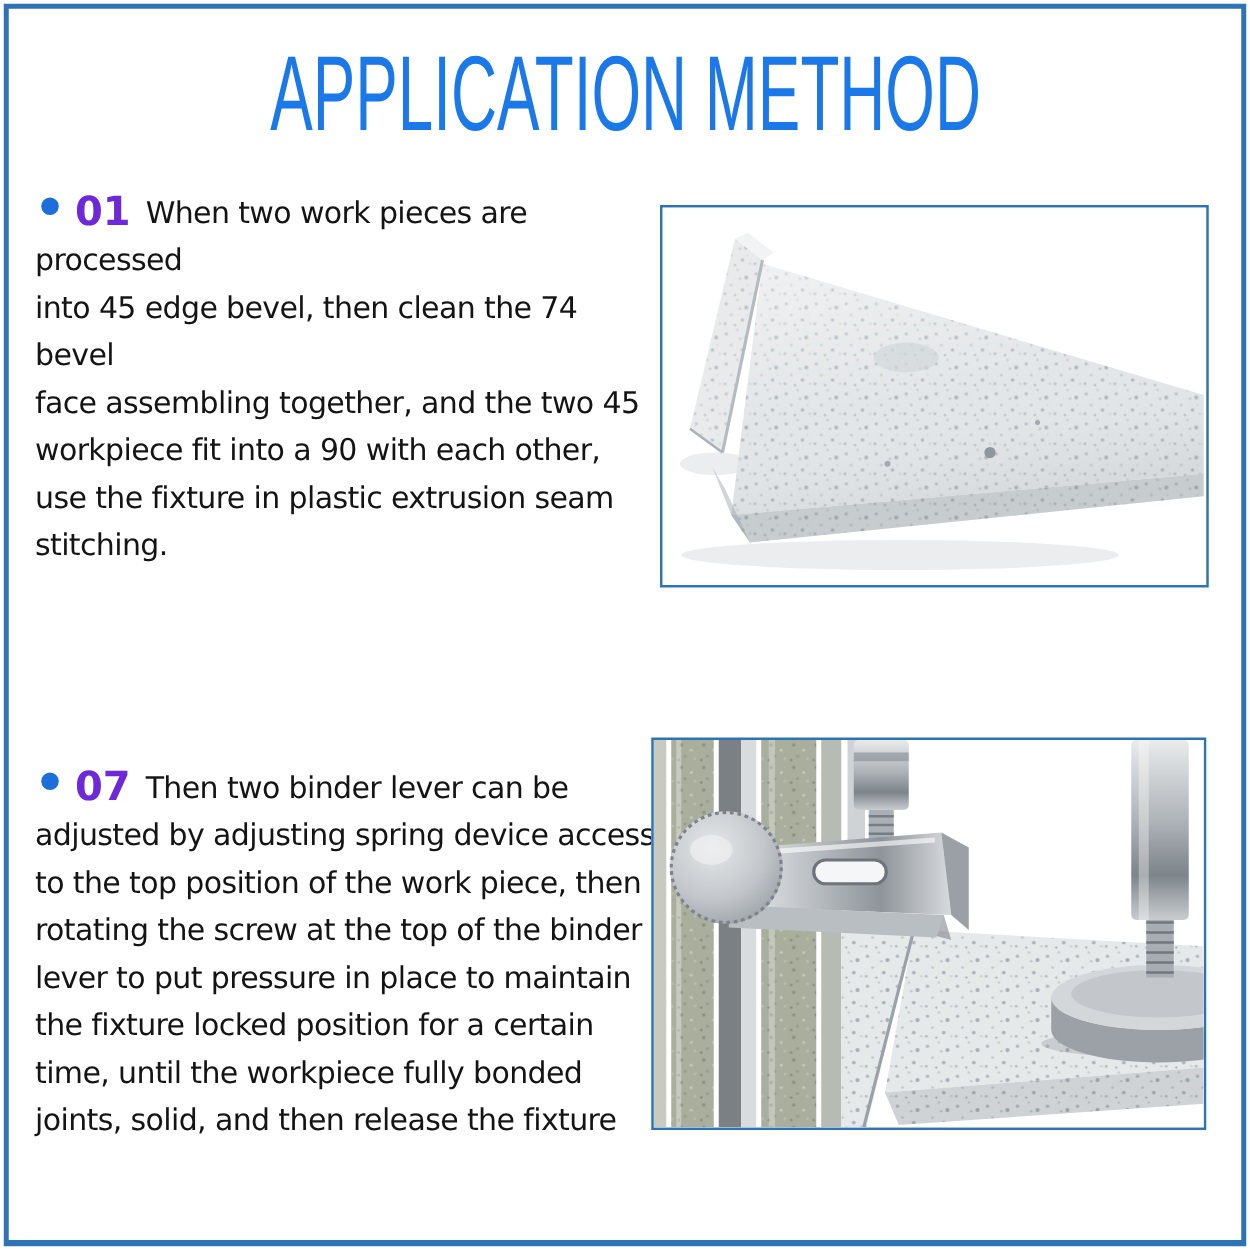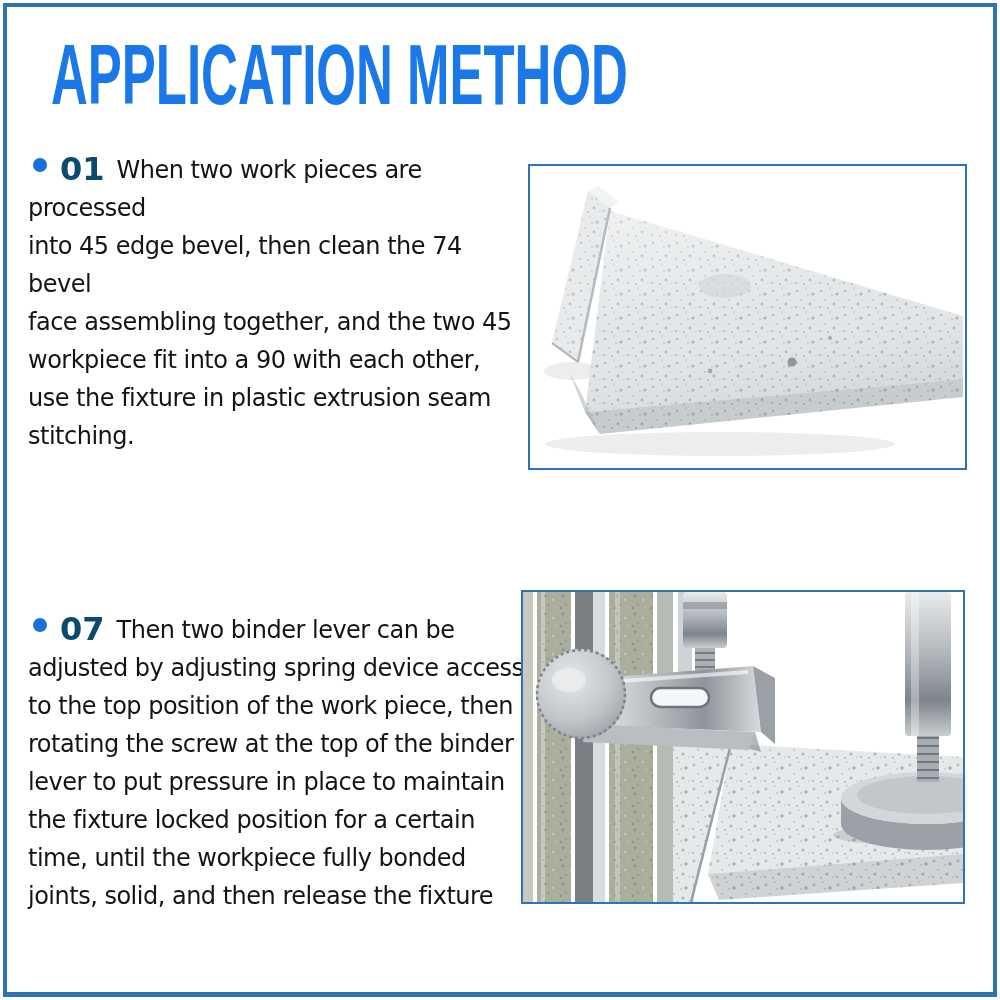--- a/index.html
+++ b/index.html
@@ -1,32 +1,32 @@
 <!DOCTYPE html>
 <html><head>
 <meta charset="utf-8">
 <style>
   html,body{margin:0;padding:0;background:#ffffff;}
   .canvas{position:relative;width:1000px;height:1000px;background:#ffffff;overflow:hidden;
           font-family:"DejaVu Sans",sans-serif;}
   .frame{position:absolute;left:3px;top:3px;right:3px;bottom:3px;
          border:4px solid #2e74b5;border-bottom-width:5px;pointer-events:none;}
-  .title{position:absolute;left:0;top:30px;width:100%;margin:0;text-align:left;
-         font-family:"Liberation Sans",sans-serif;font-weight:bold;font-size:60px;
+  .title{position:absolute;left:0;top:30px;width:100%;margin:0;text-align:center;
+         font-family:"Liberation Sans",sans-serif;font-weight:normal;font-size:60px;
          line-height:64px;color:#1a78e8;letter-spacing:0px;}
   .title-inner{display:inline-block;transform:scale(0.85,1.42);transform-origin:center top;
                white-space:nowrap;}
   .step{position:absolute;left:28px;width:502px;font-size:24px;line-height:38px;
         letter-spacing:-0.5px;color:#141414;}
   .step-1{top:150px;}
   .step-2{top:418px;}
   .step-3{top:610px;}
   .dot{display:inline-block;width:14px;height:14px;border-radius:50%;
        background:#1c6fd9;margin:0 13px 0 5px;vertical-align:6px;}
-  .num{font-weight:bold;font-size:32px;color:#0c4a6e;letter-spacing:0;
+  .num{font-weight:bold;font-size:32px;color:#6d28d9;letter-spacing:0;
        margin-right:12px;vertical-align:-2px;font-family:"DejaVu Sans",sans-serif;}
   .body{white-space:pre-line;}
   .photo{position:absolute;margin:0;border:2px solid #2e74b5;background:#fff;overflow:hidden;}
   .photo svg{display:block;}
   .photo-1{left:528px;top:164px;width:435px;height:302px;}
   .photo-2{left:521px;top:590px;width:440px;height:310px;}
 </style>
 </head>
 <body>
 

